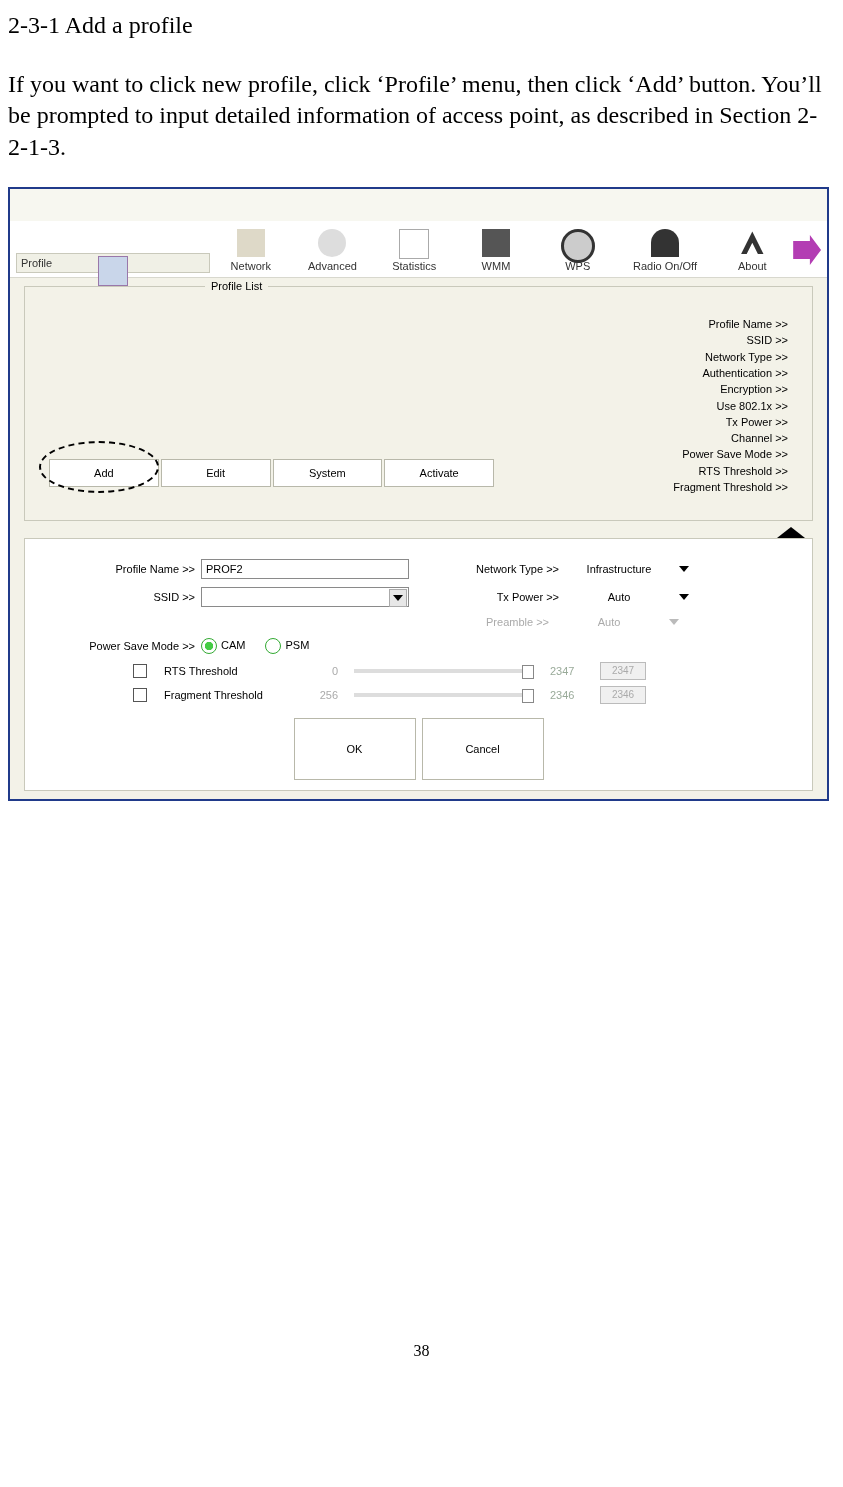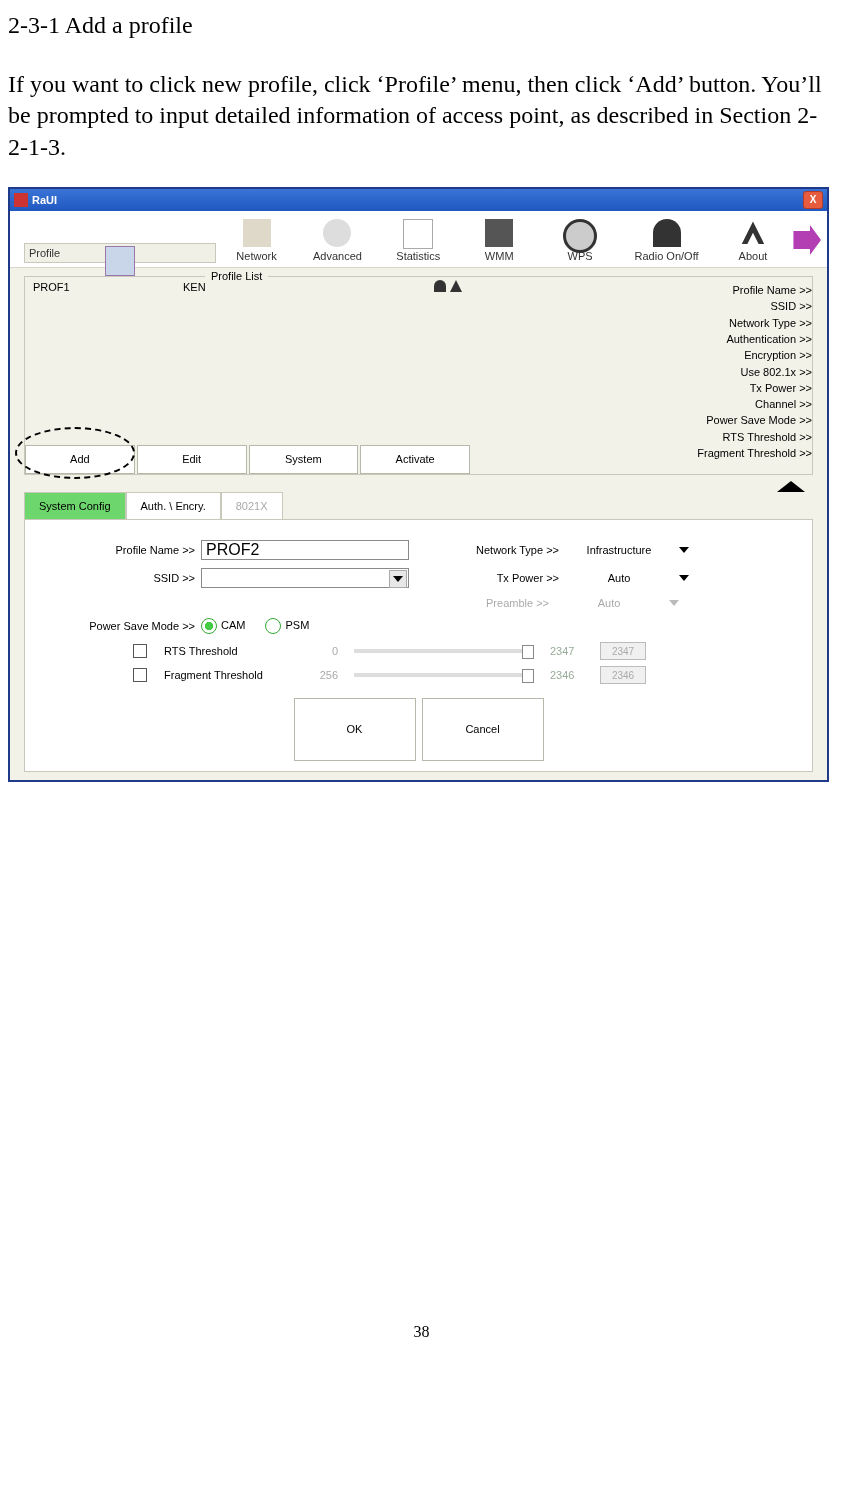--- a/index.html
+++ b/index.html
@@ -36,23 +36,24 @@
     width: 18px; height: 16px;
     background: #e75b3f;
     border: 1px solid #b23b28;
     border-radius: 3px;
     color:#fff; font-weight:bold; font-size:10px;
     display:flex;align-items:center;justify-content:center;
   }
   .toolbar {
     display:flex;
     align-items:flex-end;
-    padding: 6px 6px 4px 14px;
+    padding: 6px 6px 4px 6px;
     background:#fff;
     border-bottom:1px solid #d8d8ce;
+    margin-top:32px;
   }
   .tbtn {
     width: 88px;
     text-align:center;
     font-size:11px;
     padding-top:32px;
     position:relative;
     color:#333;
   }
   .tbtn.sel { background:#f0f0e6; border:1px solid #c9c9bb; }
@@ -68,21 +69,21 @@
     clip-path: polygon(0 20%, 60% 20%, 60% 0, 100% 50%, 60% 100%, 60% 80%, 0 80%);
    align-self:center;
   }
   .content {
     padding: 8px 14px 8px 14px;
     background:#f3f2e8;
   }
   .plist-frame {
     border:1px solid #c9c9bb;
     position:relative;
-    padding:0;
+    padding:24px;
     margin-bottom:6px;
     background:#f3f2e8;
     display:flex;
     gap:12px;
   }
   .plist-frame .legend {
     position:absolute;
     top:-8px; left:180px;
     background:#f3f2e8;
     padding:0 6px;
@@ -122,21 +123,21 @@
   .tab2{padding:6px 14px;font-size:11px;border:1px solid #c9c9bb;border-bottom:none;background:#fff;}
   .tab2.active{background:#6dd66d;}
   .tab2.disabled{color:#aaa;}
   .cfg{
     border:1px solid #c9c9bb;
     background:#fff;
     padding:20px 14px 10px 14px;
   }
   .cfgrow{display:flex;align-items:center;margin-bottom:8px;}
   .clbl{width:156px;text-align:right;padding-right:6px;font-size:11px;}
-  .tin{width:198px;height:18px;border:1px solid #8a8a8a;background:#fff;font-size:16px;padding:0 4px;display:flex;align-items:center;}
+  .tin{width:198px;height:18px;border:1px solid #8a8a8a;background:#fff;font-size:11px;padding:0 4px;display:flex;align-items:center;}
   .sel{width:198px;height:18px;border:1px solid #8a8a8a;background:#fff;font-size:11px;display:flex;align-items:center;padding:0 4px;position:relative;}
   .sel .dd{position:absolute;right:1px;top:1px;width:16px;height:16px;border:1px solid #aaa;background:#e7e7e7;display:flex;align-items:center;justify-content:center;}
   .tri-d{width:0;height:0;border-left:5px solid transparent;border-right:5px solid transparent;border-top:6px solid #000;}
   .tri-d.grey{border-top-color:#bbb;}
   .rsec{display:flex;align-items:center;gap:10px;margin-left:30px;}
   .rsec .rlbl{width:120px;text-align:right;font-size:11px;}
   .val{font-size:11px;width:100px;text-align:center;}
   .val.grey{color:#aaa;}
   .radio{width:14px;height:14px;border-radius:50%;border:1px solid #3a3;background:radial-gradient(circle,#4c4 40%,#fff 45%);display:inline-block;margin-right:4px;vertical-align:middle;}
   .radio.off{background:#fff;}
@@ -152,55 +153,40 @@
   .okbtn{width:120px;text-align:center;padding:23px 0;border:1px solid #b8b8aa;background:#fff;font-size:11px;}
   .pagenum{text-align:center;font-size:16px;margin-top:540px;font-family:"Times New Roman",serif;}
 </style>
 </head>
 <body>
 
 <div class="heading">2-3-1 Add a profile</div>
 <div class="para">If you want to click new profile, click ‘Profile’ menu, then click ‘Add’ button. You’ll be prompted to input detailed information of access point, as described in Section 2-2-1-3.</div>
 
 <div class="screenshot">
-  <div class="titlebar">
-    <div class="left">
-      <span style="width:14px;height:14px;background:#c33;display:inline-block;"></span>
-      <span style="font-weight:bold;">RaUI</span>
-    </div>
-    <div class="closebox">X</div>
-  </div>
 
   <div class="toolbar">
     <div class="tbtn sel">
         <div class="ic" style="background:#c9d6ea;border:1px solid #97a;"></div>
         <span>Profile</span>
       </div>
     <div class="tbtn"><div class="ic" style="background:#ded9c8;"></div><span>Network</span></div>
     <div class="tbtn"><div class="ic" style="background:#ddd;border-radius:50%;"></div><span>Advanced</span></div>
     <div class="tbtn"><div class="ic" style="background:#fff;border:1px solid #aaa;"></div><span>Statistics</span></div>
     <div class="tbtn"><div class="ic" style="background:#555;"></div><span>WMM</span></div>
     <div class="tbtn"><div class="ic" style="background:#ccc;border-radius:50%;border:3px solid #333;"></div><span>WPS</span></div>
     <div class="tbtn" style="width:100px;"><div class="ic" style="background:#333;border-radius:50% 50% 0 0;"></div><span>Radio On/Off</span></div>
     <div class="tbtn"><div class="ic" style="background:#333;clip-path:polygon(10% 90%,50% 10%,90% 90%,70% 90%,50% 50%,30% 90%);"></div><span>About</span></div>
     <div class="arrow-r"></div>
   </div>
 
   <div class="content">
     <div class="plist-frame">
       <div class="legend">Profile List</div>
       <div class="plist-left">
-        <div class="row-hdr">
-          <div class="c1">PROF1</div>
-          <div class="c2">KEN</div>
-          <div class="ic">
-            <span class="smallic" style="border-radius:50% 50% 0 0;"></span>
-            <span class="smallic" style="clip-path:polygon(50% 0,100% 100%,0 100%);"></span>
-          </div>
-        </div>
         <div class="plist-space"></div>
         <div class="btnrow">
           <div class="dash-circ"></div>
           <div class="wbtn">Add</div>
           <div class="wbtn">Edit</div>
           <div class="wbtn">System</div>
           <div class="wbtn">Activate</div>
         </div>
       </div>
       <div class="plist-right">
@@ -236,25 +222,20 @@
           </div>
         <div class="prow">
             <span class="lbl">Fragment Threshold &gt;&gt;</span>
           </div>
       </div>
     </div>
     <div class="collapse">
         <div class="tri-up"></div>
       </div>
 
-    <div class="tabs2">
-      <div class="tab2 active">System Config</div>
-      <div class="tab2">Auth. \ Encry.</div>
-      <div class="tab2 disabled">8021X</div>
-    </div>
     <div class="cfg">
       <div class="cfgrow">
         <div class="clbl">Profile Name &gt;&gt;</div>
         <div class="tin">PROF2</div>
         <div class="rsec">
           <div class="rlbl">Network Type &gt;&gt;</div>
           <div class="val">Infrastructure</div>
           <div class="tri-d"></div>
         </div>
       </div>

